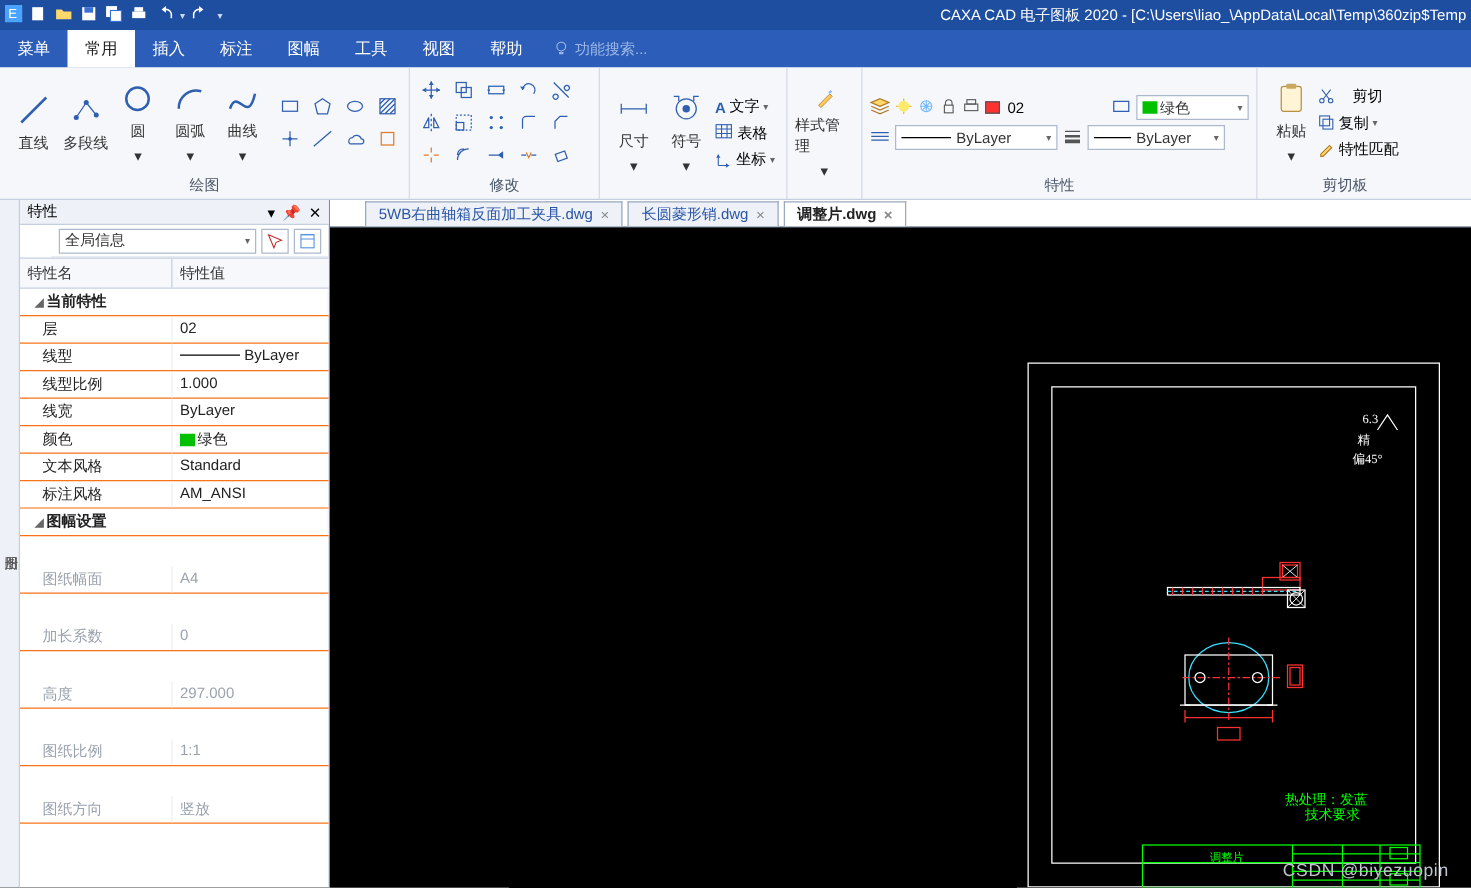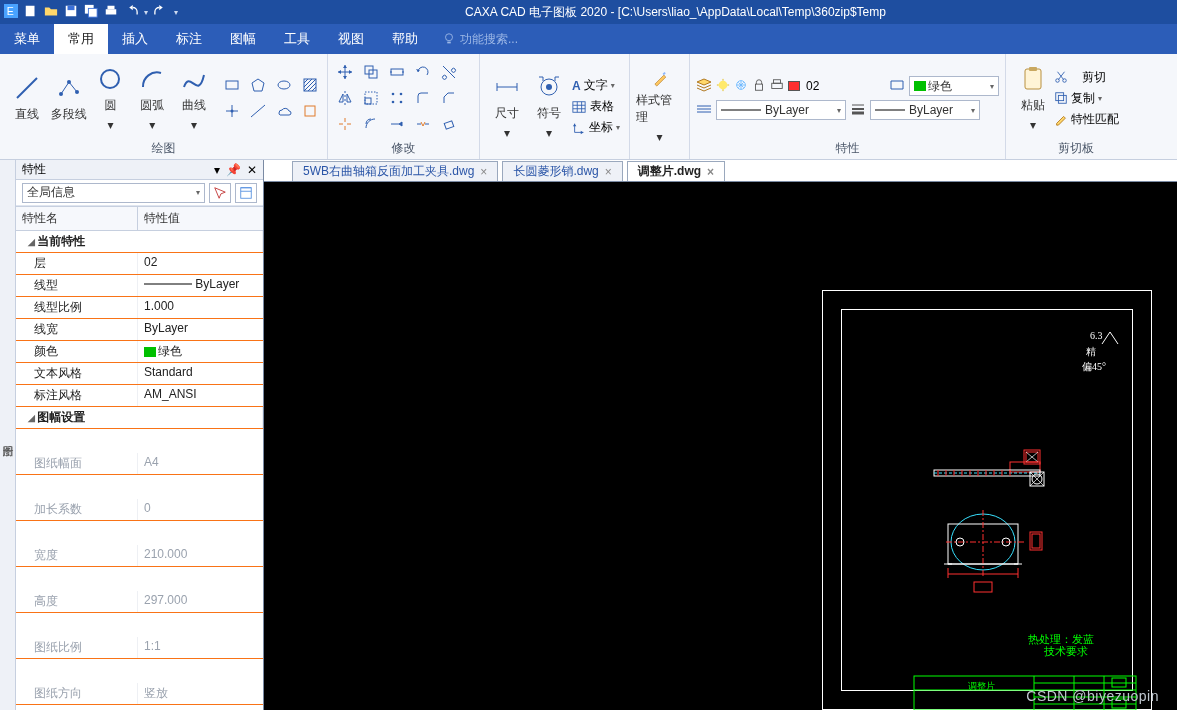--- a/index.html
+++ b/index.html
@@ -1,41 +1,41 @@
 <!DOCTYPE html>
 <html><head>
 <meta charset="utf-8">
 <style>
   *{box-sizing:border-box;margin:0;padding:0;font-family:"Microsoft YaHei","SimSun",sans-serif;font-size:12px;}
   body{width:1177px;height:710px;overflow:hidden;background:#fff;position:relative;}
   .titlebar{height:24px;background:#1e4ea0;color:#fff;display:flex;align-items:center;padding:0 4px;}
   .titlebar .icons{display:flex;gap:6px;align-items:center;}
   .titlebar .icons svg{width:14px;height:14px;}
-  .titlebar .title-text{flex:1;text-align:center;font-size:12px;}
+  .titlebar .title-text{flex:1;text-align:right;font-size:12px;}
   .menubar{height:30px;background:#2c5db8;display:flex;align-items:stretch;color:#fff;}
   .menubar .tab{padding:0 14px;display:flex;align-items:center;cursor:pointer;font-size:13px;}
   .menubar .tab.active{background:#fff;color:#222;}
   .menubar .search{display:flex;align-items:center;margin-left:10px;color:#9db8e6;}
   .menubar .search svg{width:14px;height:14px;margin-right:4px;}
   .ribbon{height:106px;background:#f5f7fb;border-bottom:1px solid #c6cfdf;display:flex;align-items:stretch;}
   .group{border-right:1px solid #d3dae8;display:flex;flex-direction:column;padding:4px 6px 2px 6px;}
   .group .body{flex:1;display:flex;align-items:center;}
   .group .label{text-align:center;color:#4a5668;font-size:12px;padding-top:2px;}
   .big-btn{display:flex;flex-direction:column;align-items:center;justify-content:center;width:42px;height:74px;cursor:pointer;}
   .big-btn svg{width:28px;height:28px;}
   .big-btn span{font-size:12px;color:#333;margin-top:4px;}
   .small-grid{display:grid;grid-template-columns:repeat(4,22px);grid-auto-rows:22px;gap:4px;align-content:center;}
   .small-grid .si{width:22px;height:22px;display:flex;align-items:center;justify-content:center;cursor:pointer;}
   .small-grid svg{width:16px;height:16px;}
   .combo{height:20px;border:1px solid #adb8cc;background:#fff;display:flex;align-items:center;padding:0 4px;font-size:11px;color:#333;min-width:110px;justify-content:space-between;}
   .main{display:flex;height:550px;}
   .prop-panel{width:248px;border-right:1px solid #7a8aa3;background:#fff;display:flex;flex-direction:column;}
   .prop-title{height:20px;background:#eef1f7;border-bottom:1px solid #c6cfdf;display:flex;align-items:center;justify-content:space-between;padding:0 6px;font-size:12px;}
   .prop-title .tools{display:flex;gap:6px;}
-  .prop-select{height:26px;display:flex;align-items:center;padding:3px 6px;gap:4px;border-bottom:1px solid #dfe5ef;}
+  .prop-select{height:26px;display:flex;align-items:center;padding:3px 6px;gap:4px;border-bottom:1px solid #dfe5ef;margin-left:25px;}
   .prop-select .combo{flex:1;min-width:0;}
   .prop-select .ibtn{width:22px;height:20px;border:1px solid #adb8cc;display:flex;align-items:center;justify-content:center;cursor:pointer;}
   .prop-head{display:flex;border-bottom:1px solid #c6cfdf;border-top:1px solid #c6cfdf;background:#f6f8fc;}
   .prop-head div{padding:3px 6px;font-size:12px;color:#333;}
   .prop-head .c1{width:122px;border-right:1px solid #c6cfdf;}
   .prop-rows{flex:1;overflow:auto;}
   .prow{display:flex;border-bottom:1px solid #f97316;font-size:12px;}
   .prow .c1{width:122px;padding:2px 6px 2px 18px;border-right:1px solid #eef0f4;color:#222;font-family:"SimSun";}
   .prow .c2{flex:1;padding:2px 6px;color:#222;font-family:"SimSun";}
   .prow.section .c1{font-weight:bold;padding-left:12px;background:#fff;}
@@ -318,21 +318,21 @@
           </svg>
           <span>符号</span>
           <span class="tri">▾</span>
         </div>
       <div style="display:flex;flex-direction:column;gap:4px;margin-left:2px">
         <div style="display:flex;align-items:center;gap:3px;cursor:pointer">
             <span style="font-weight:bold;color:#2f5fb0">A</span>
             <span>文字</span>
             <span class="tri">▾</span>
           </div>
-        <div style="display:flex;align-items:center;gap:4px;cursor:pointer">
+        <div style="display:flex;align-items:flex-start;gap:4px;cursor:pointer">
             <svg width="14" height="14" viewBox="0 0 16 16">
               <rect x="1" y="2" width="14" height="12" fill="none" stroke="#2f5fb0"></rect>
               <path d="M1 6h14M1 10h14M6 2v12M11 2v12" stroke="#2f5fb0"></path>
             </svg>
             <span>表格</span>
           </div>
         <div style="display:flex;align-items:center;gap:3px;cursor:pointer">
             <svg width="14" height="14" viewBox="0 0 16 16">
               <path d="M3 13V3M3 13h10" stroke="#2f5fb0"></path>
               <path d="M3 3l-2 3h4zM13 13l-3-2v4z" fill="#2f5fb0"></path>
@@ -536,24 +536,20 @@
         </div>
         <div class="prow disabled">
           <div class="c1">图纸幅面</div>
           <div class="c2"><span>A4</span></div>
         </div>
         <div class="prow disabled">
           <div class="c1">加长系数</div>
           <div class="c2"><span>0</span></div>
         </div>
         <div class="prow disabled">
-          <div class="c1">宽度</div>
-          <div class="c2"><span>210.000</span></div>
-        </div>
-        <div class="prow disabled">
           <div class="c1">高度</div>
           <div class="c2"><span>297.000</span></div>
         </div>
         <div class="prow disabled">
           <div class="c1">图纸比例</div>
           <div class="c2"><span>1:1</span></div>
         </div>
         <div class="prow disabled">
           <div class="c1">图纸方向</div>
           <div class="c2"><span>竖放</span></div>

